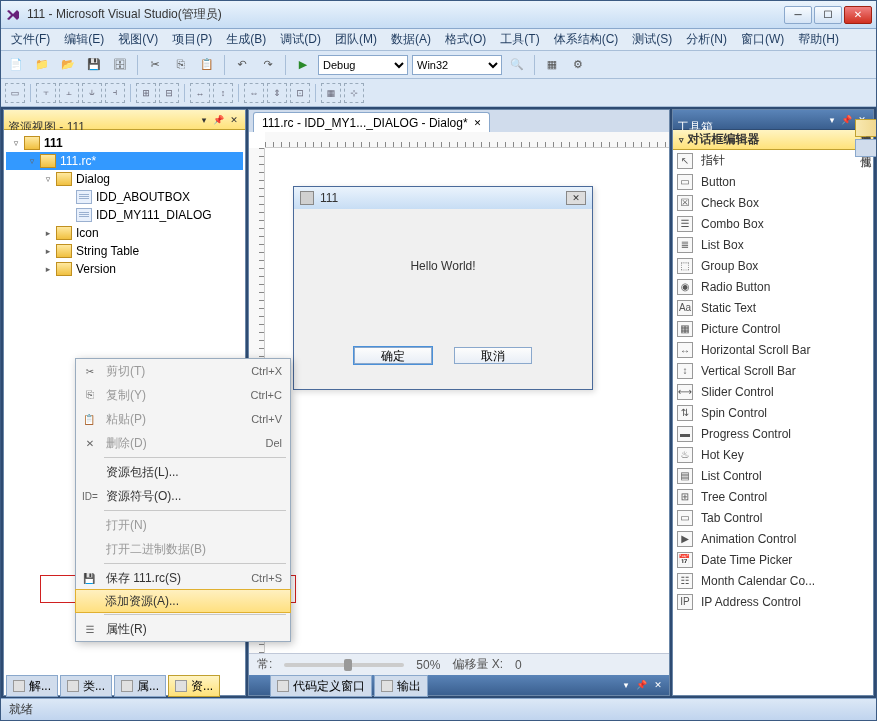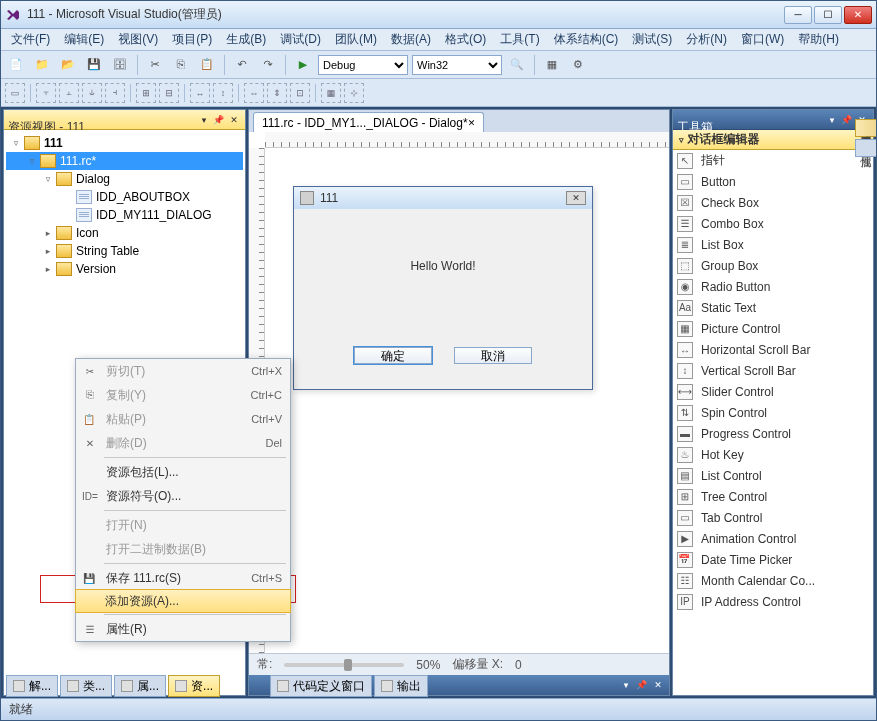--- a/index.html
+++ b/index.html
@@ -41,21 +41,21 @@
 .tree-node { display: flex; align-items: center; height: 18px; padding-left: var(--indent, 8px); cursor: pointer; white-space: nowrap; }
 .tree-node .exp { width: 12px; height: 12px; display:inline-flex;align-items:center;justify-content:center; margin-right:2px; color:#666; font-size:9px; }
 .tree-node .ficon { width: 16px; height: 14px; margin-right: 4px; display:inline-block; }
 .tree-node.sel-active { background: #3399ff; color: #fff; }
 .folder-icon { background: linear-gradient(#ffe9a0,#f0c040); border: 1px solid #c09020; }
 .doc-icon { background: #e8f0fc; border: 1px solid #9ab0d0; position:relative; }
 .doc-icon::after { content:''; position:absolute; left:2px; right:2px; top:3px; height:1px; background:#9ab0d0; box-shadow:0 2px 0 #9ab0d0,0 4px 0 #9ab0d0; }
 
 .center-panel { flex: 1; display: flex; flex-direction: column; }
 .doctab { height: 22px; background: #d0dcec; display: flex; align-items: flex-end; padding: 0 4px; }
-.doctab .tab { height: 20px; background: #fff; border: 1px solid #8aa8cc; border-bottom: none; padding: 2px 8px; font-size: 11px; display:flex;align-items:center; border-radius: 3px 3px 0 0; }
+.doctab .tab { height: 20px; background: #fff; border: 1px solid #8aa8cc; border-bottom: none; padding: 2px 8px; font-size: 11px; display:flex;align-items:center; gap:6px; border-radius: 3px 3px 0 0; }
 .doctab .tab .tx { font-size:9px; cursor:pointer; }
 .designer { flex: 1; background: #fff; position: relative; overflow: hidden; }
 .ruler-h { height: 16px; background: #f8f8f8; border-bottom: 1px solid #ccc; margin-left:16px; background-image: repeating-linear-gradient(to right, #888 0, #888 1px, transparent 1px, transparent 8px); background-position: 0 10px; background-size: 8px 6px; background-repeat: repeat-x; }
 .ruler-v { width: 16px; position:absolute; top:16px; bottom:0; left:0; background: #f8f8f8; border-right:1px solid #ccc; background-image: repeating-linear-gradient(to bottom, #888 0, #888 1px, transparent 1px, transparent 8px); background-position: 10px 0; background-size: 6px 8px; background-repeat: repeat-y; }
 .canvas { position:absolute; left:24px; top:24px; right:4px; bottom:4px; }
 
 .dialog-win { position:absolute; left:20px; top:30px; width:300px; height:204px; background:#f0f0f0; border:1px solid #4a6a9a; box-shadow: 2px 2px 6px rgba(0,0,0,.15); }
 .dialog-win .dtitle { height:22px; background: linear-gradient(#eaf3fc,#c7ddf4); display:flex; align-items:center; padding:0 6px; color:#333; }
 .dialog-win .dtitle .dicon { width:14px;height:14px;background:#d0d0d0;border:1px solid #888;margin-right:6px; }
 .dialog-win .dtitle .dt { flex:1; }

